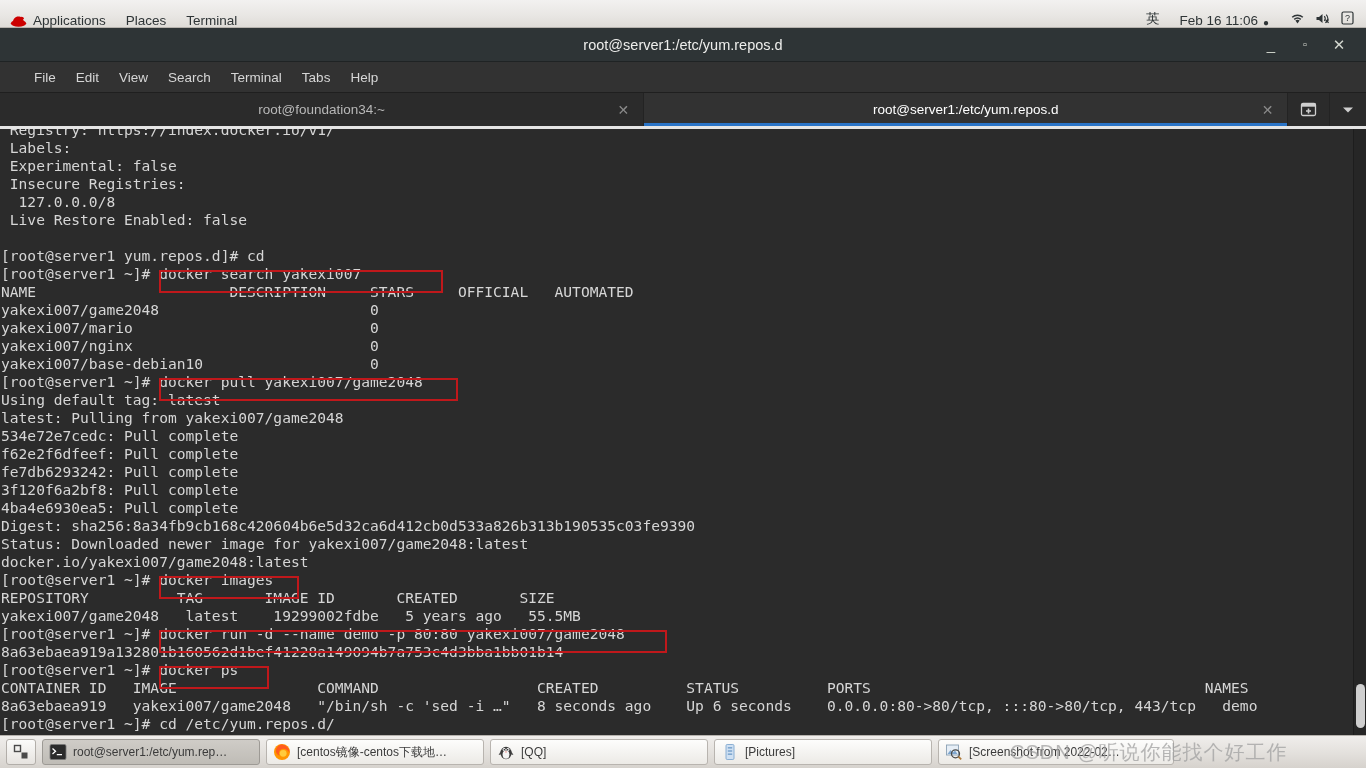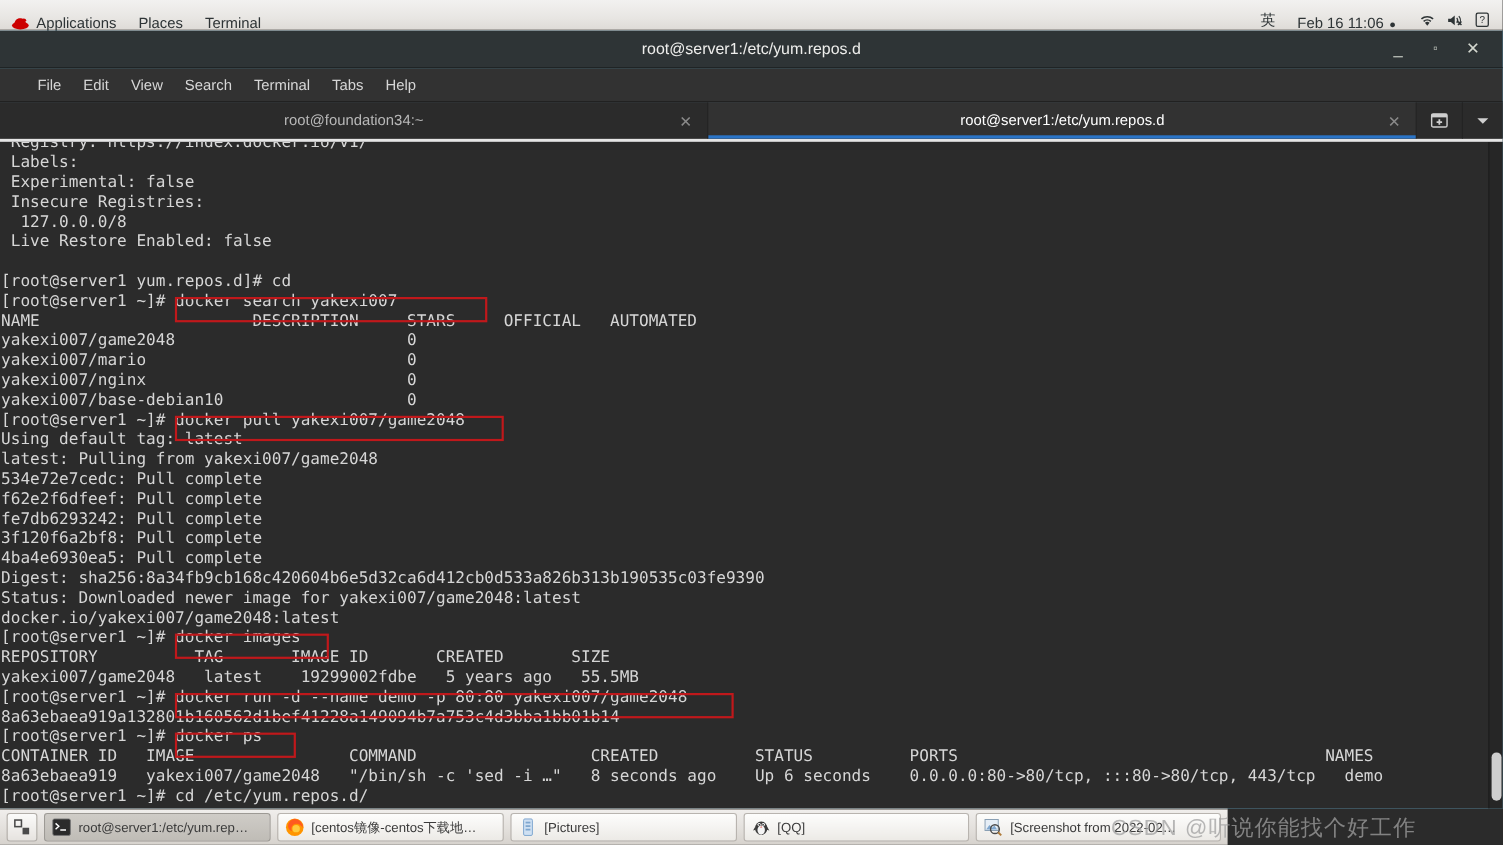--- a/index.html
+++ b/index.html
@@ -126,21 +126,21 @@
   
   .annot {
     position: absolute;
     border: 2px solid #c0181b;
     pointer-events: none;
   }
 
   
   #taskbar {
     position: absolute; left: 0; top: 735px;
-    width: 1116px; height: 33px;
+    width: 1366px; height: 33px;
     background: linear-gradient(to bottom, #f0eeec 0%, #e3e0dc 55%, #d6d2cd 100%);
     border-top: 1px solid #b6b2ad;
     display: flex; align-items: center; gap: 6px;
     padding: 0 6px;
   }
   #show-desktop {
     width: 30px; height: 26px;
     background: linear-gradient(to bottom,#fbfbfa,#e6e3df);
     border: 1px solid #b2aea9; border-radius: 3px;
     display: flex; align-items: center; justify-content: center;
@@ -309,46 +309,46 @@
         <path d="M9 1.5 A7.5 7.5 0 0 1 16.3 9.6 C14 6 10.5 5 8 6.5 C5.6 8 5.3 10.7 6.6 12.6 C4 12 2.4 9.4 3 6.6 C3.9 3.6 6.3 1.5 9 1.5 Z" fill="#ff5b1f"></path>
         <circle cx="10.2" cy="10.3" r="3.4" fill="#ffcb3d"></circle>
       </svg>
     </span>
     <span class="task-label">[centos镜像-centos下载地…</span>
   </div>
 
   <div class="task-btn">
     <span class="task-icon">
       <svg width="18" height="18" viewBox="0 0 18 18">
-        <rect x="5" y="1.5" width="8" height="15" rx="1.2" fill="#cfe0f2" stroke="#7fa7cf" stroke-width="0.9"></rect>
-        <rect x="6.8" y="4" width="4.4" height="1.6" fill="#7fa7cf"></rect>
-        <rect x="6.8" y="7.2" width="4.4" height="1.6" fill="#7fa7cf"></rect>
-        <rect x="6.8" y="10.4" width="4.4" height="1.6" fill="#7fa7cf"></rect>
-      </svg>
-    </span>
-    <span class="task-label">[Pictures]</span>
-  </div>
-
-  <div class="task-btn">
-    <span class="task-icon">
-      <svg width="18" height="18" viewBox="0 0 18 18">
         <ellipse cx="9" cy="10" rx="5.6" ry="6.2" fill="#3b3b3b"></ellipse>
         <ellipse cx="9" cy="11.6" rx="3.4" ry="4.2" fill="#f4f4f4"></ellipse>
         <circle cx="7.1" cy="6.6" r="1.5" fill="#ffffff"></circle>
         <circle cx="10.9" cy="6.6" r="1.5" fill="#ffffff"></circle>
         <circle cx="7.3" cy="6.8" r="0.8" fill="#202020"></circle>
         <circle cx="10.7" cy="6.8" r="0.8" fill="#202020"></circle>
         <path d="M9 8.2 L7.9 9.3 H10.1 Z" fill="#e8443a"></path>
         <path d="M3.6 8.5 L1.6 12 L4 11.3 Z" fill="#3b3b3b"></path>
         <path d="M14.4 8.5 L16.4 12 L14 11.3 Z" fill="#3b3b3b"></path>
       </svg>
     </span>
     <span class="task-label">[QQ]</span>
   </div>
 
+  <div class="task-btn">
+    <span class="task-icon">
+      <svg width="18" height="18" viewBox="0 0 18 18">
+        <rect x="5" y="1.5" width="8" height="15" rx="1.2" fill="#cfe0f2" stroke="#7fa7cf" stroke-width="0.9"></rect>
+        <rect x="6.8" y="4" width="4.4" height="1.6" fill="#7fa7cf"></rect>
+        <rect x="6.8" y="7.2" width="4.4" height="1.6" fill="#7fa7cf"></rect>
+        <rect x="6.8" y="10.4" width="4.4" height="1.6" fill="#7fa7cf"></rect>
+      </svg>
+    </span>
+    <span class="task-label">[Pictures]</span>
+  </div>
+
   <div class="task-btn" style="width:236px;">
     <span class="task-icon">
       <svg width="18" height="18" viewBox="0 0 18 18">
         <rect x="1.5" y="2" width="12" height="10" fill="#e6eef6" stroke="#8aa0b4" stroke-width="0.9"></rect>
         <path d="M2.5 11 L5.5 7 L8 9.5 L10 7.5 L12.5 11 Z" fill="#7fa7cf"></path>
         <circle cx="10.5" cy="10.8" r="4" fill="none" stroke="#4a4a4a" stroke-width="1.3"></circle>
         <path d="M13.4 13.6 L16.2 16.4" stroke="#b07b3a" stroke-width="1.8"></path>
       </svg>
     </span>
     <span class="task-label">[Screenshot from 2022-02…</span>

